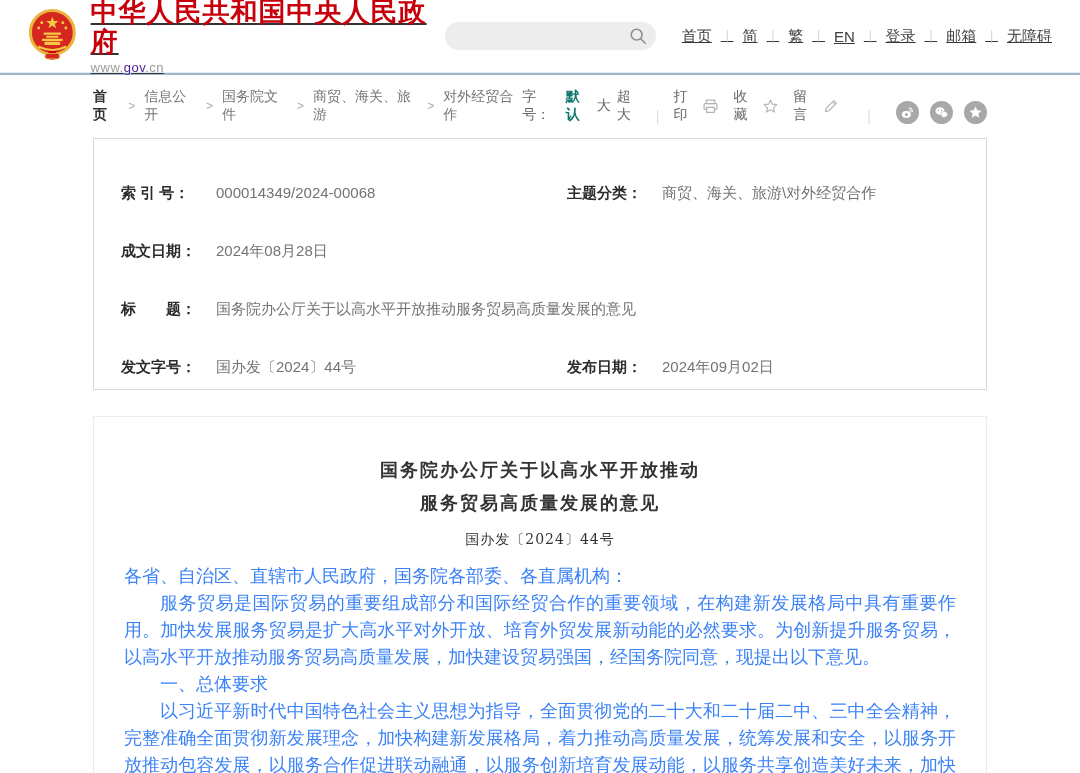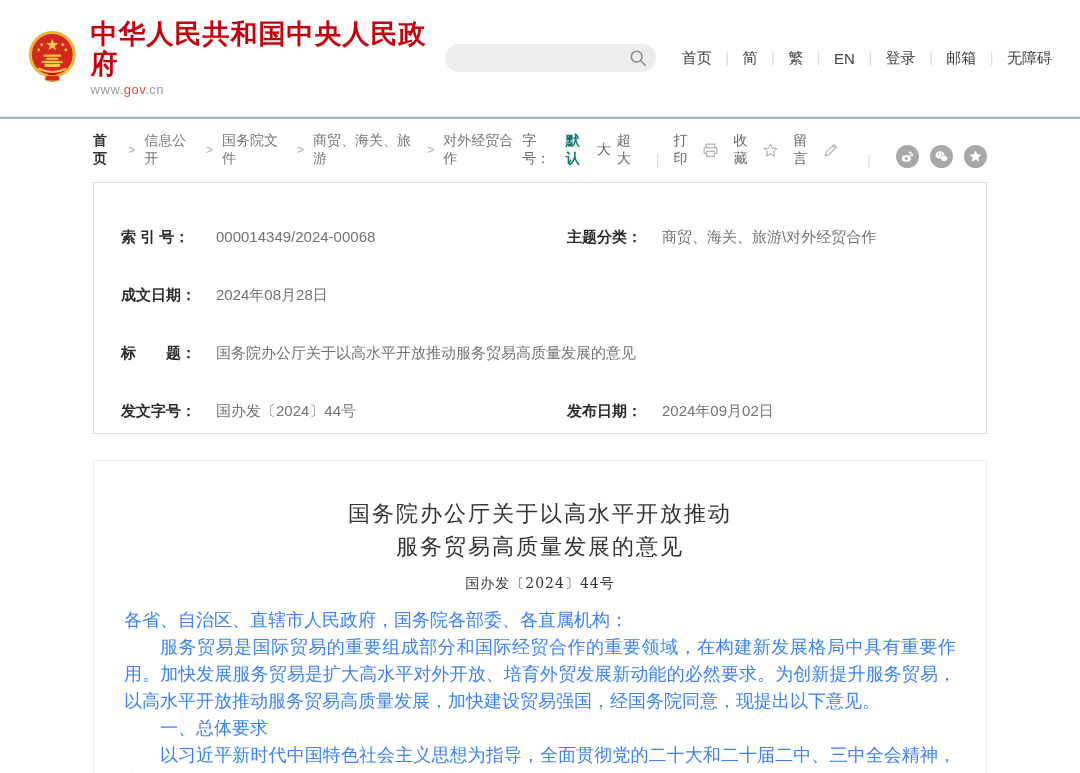--- a/index.html
+++ b/index.html
@@ -1,25 +1,25 @@
 <!DOCTYPE html>
 <html><head>
 <meta charset="utf-8">
 <style>
   * { margin:0; padding:0; box-sizing:border-box; }
   html,body { width:1080px; height:773px; overflow:hidden; background:#fff;
     font-family:"Liberation Sans","DejaVu Sans",sans-serif; color:#333; }
 
   
-  .header { height:116px; display:flex; align-items:center; padding:12px 26px; background:#fff; }
+  .header { height:72px; display:flex; align-items:center; padding:12px 26px; background:#fff;text-decoration:underline; }
   .brand { display:flex; align-items:center; text-decoration:none; cursor:pointer; }
   .emblem { width:54px; height:58px; margin-right:12px; }
   .site-title { font-size:27px; font-weight:bold; color:#c7000b; letter-spacing:1px; line-height:30px; }
   .site-url { font-size:13px; color:#9a9a9a; margin-top:3px; letter-spacing:.5px; }
-  .site-url .red { color:#ef4444; }
+  .site-url .red { color:#4c1d95; }
   .header-spacer { flex:1; }
   .search-box { position:relative; width:216px; height:28px; background:#ededed; border-radius:14px; margin-right:24px; }
   .search-box input { width:100%; height:100%; border:none; outline:none; background:transparent; padding:0 34px 0 14px; font-size:13px; color:#555; }
   .search-btn { position:absolute; right:9px; top:5px; width:18px; height:18px; cursor:pointer; }
   .top-nav { display:flex; align-items:center; font-size:15px; color:#404040; white-space:nowrap; }
   .top-nav .nav-item { cursor:pointer; padding:0 2px; }
   .top-nav .sep { color:#c9c9c9; padding:0 7px; font-size:13px; }
 
   .header-divider { height:3px; border-top:1px solid #e3e9ef; background:#9db7cb; }
 
@@ -42,21 +42,21 @@
 
   
   .meta-card { width:894px; margin:3px auto 0; border:1px solid #d8d8d8; padding:9px 0; font-size:15px; }
   .meta-row { display:flex;margin-top:31px; }
   .meta-cell { flex:1; display:flex; line-height:27px; padding-left:27px; }
   .meta-label { font-weight:bold; color:#2b2b2b; min-width:95px; white-space:pre; }
   .meta-value { color:#737373; }
 
   
   .doc-card { width:894px; margin:26px auto 0; border:1px solid #ececec; padding:36px 30px 60px; min-height:620px; }
-  .doc-title { text-align:center; font-family:"DejaVu Serif","Liberation Serif",serif; font-weight:normal; font-size:22px; line-height:33px; color:#333; letter-spacing:2px; }
+  .doc-title { text-align:center; font-family:"DejaVu Serif","Liberation Serif",serif; font-weight:bold; font-size:18px; line-height:33px; color:#333; letter-spacing:2px; }
   .doc-number { text-align:center; font-family:"DejaVu Serif","Liberation Serif",serif; font-size:14px; color:#333; margin-top:10px; line-height:20px; letter-spacing:1px; }
   .doc-body { margin-top:14px; }
   .doc-body p { font-size:18px; line-height:27px; color:#3b82f6; text-align:justify; }
   .doc-body p.indent { text-indent:2em; }
   .doc-body p.hd { font-weight:normal; text-indent:2em; }
   .kai { font-family:"DejaVu Serif","Liberation Serif",serif; font-style:italic; }
 </style>
 </head>
 <body>
 

